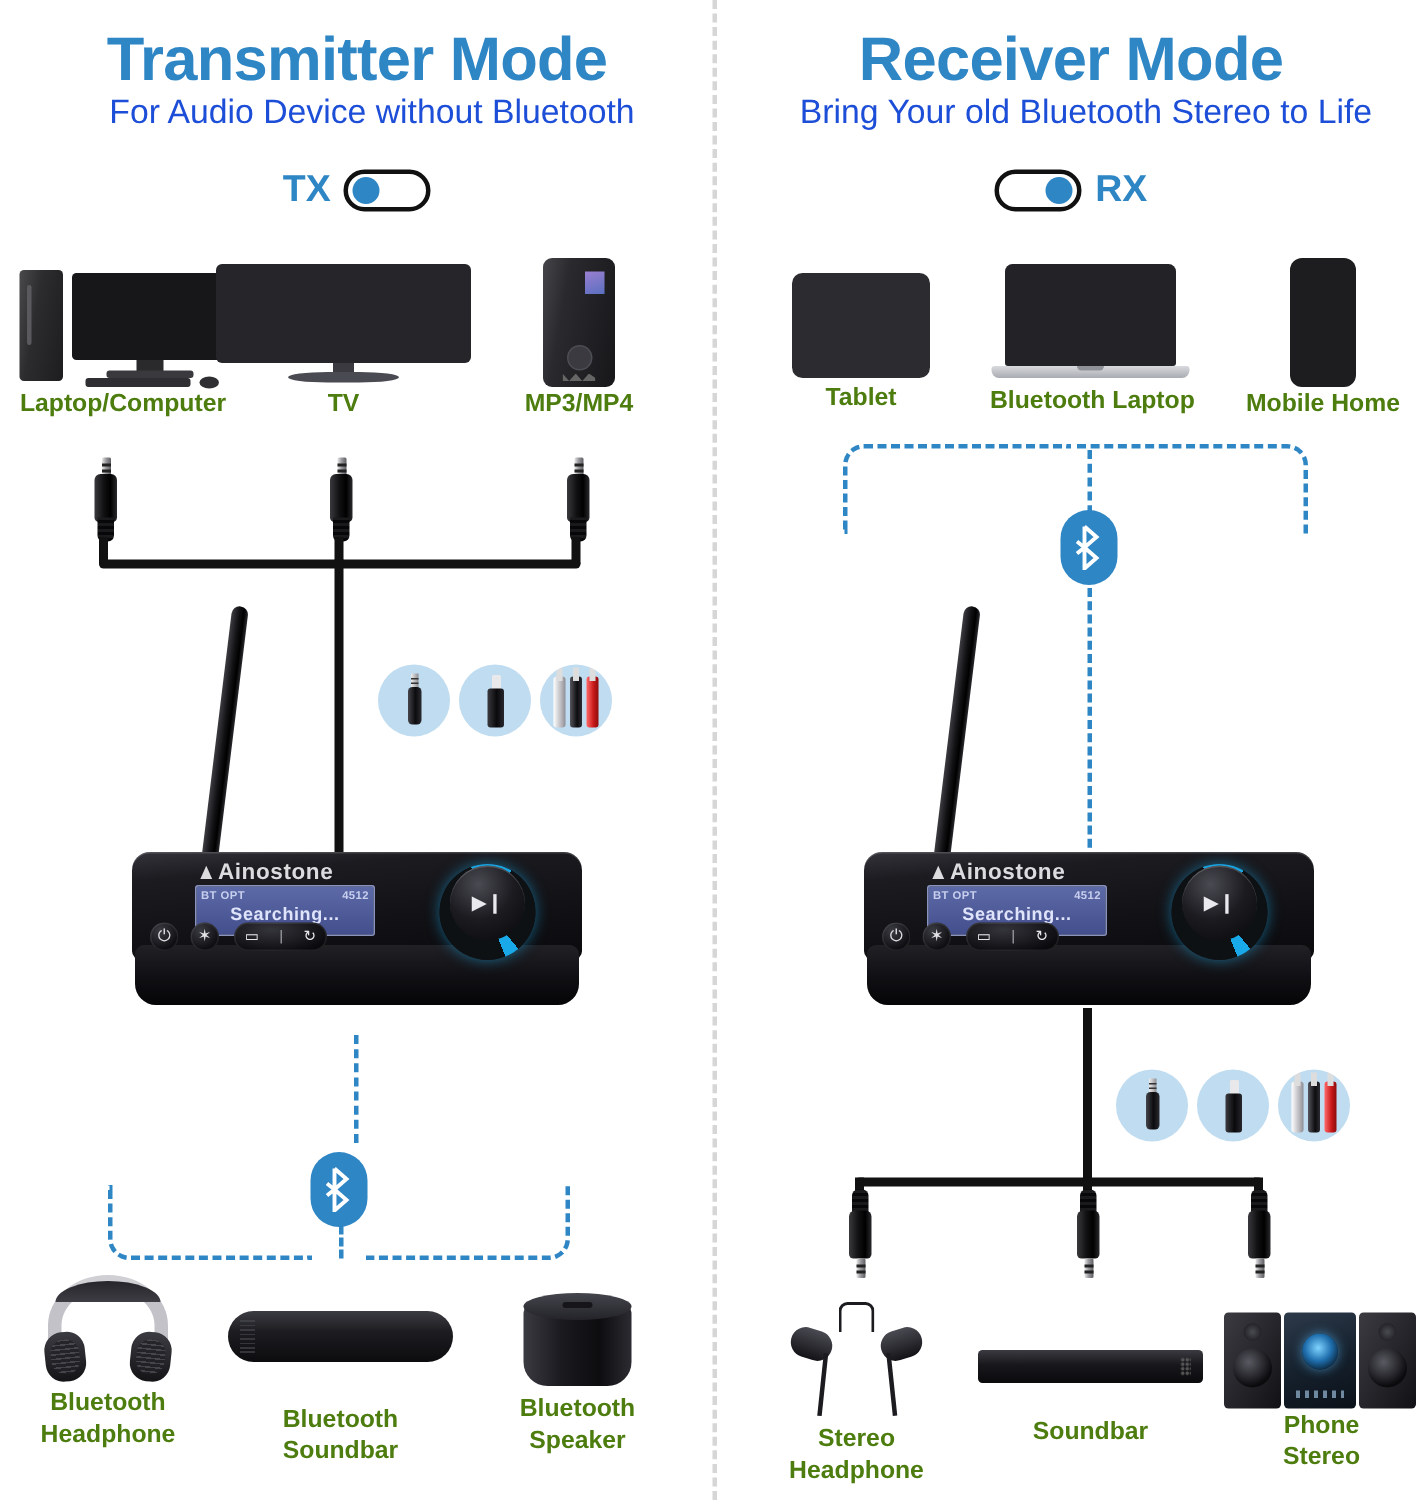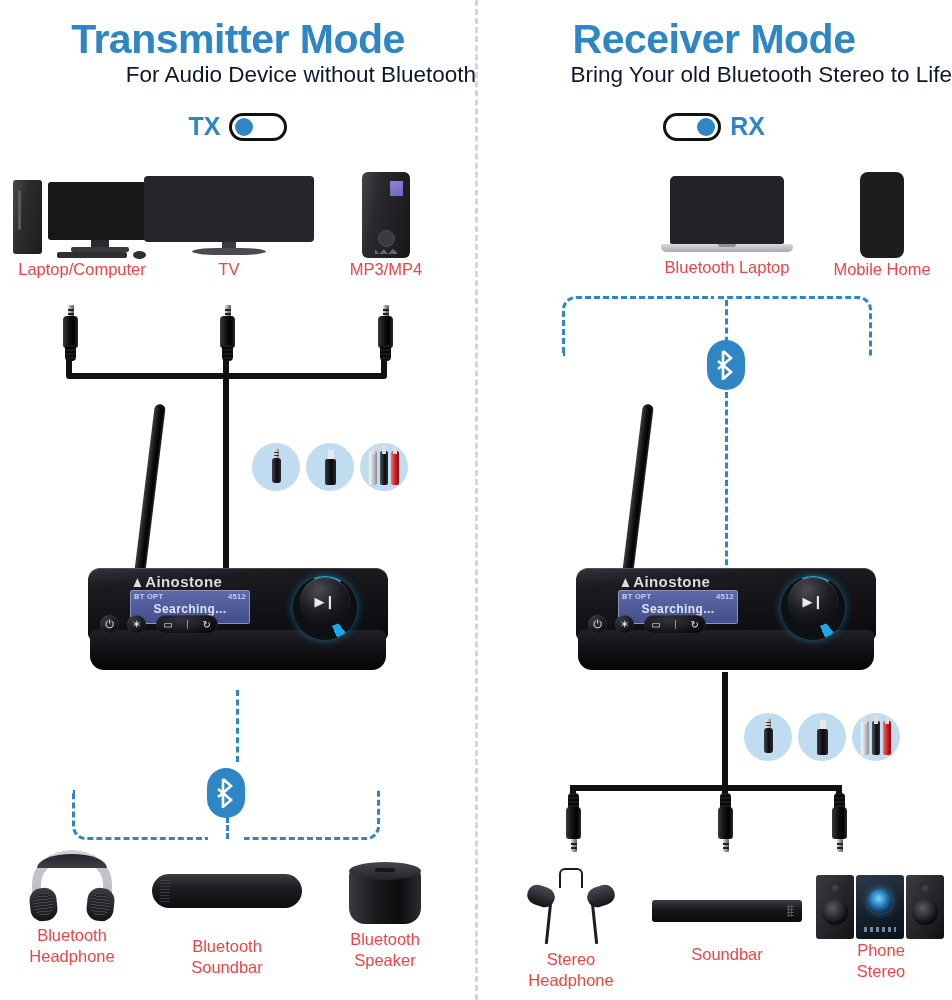--- a/index.html
+++ b/index.html
@@ -25,21 +25,21 @@
 
   .title {
     position: absolute; top: 16px; left: 0; width: 100%;
     text-align: center;
     color: #2f86c5;
     font-size: 41px; font-weight: bold; letter-spacing: -0.5px;
     white-space: nowrap;
   }
   .subtitle {
     position: absolute; top: 62px; left: 0; width: 100%;
-    text-align: right; color: #0f172a;
+    text-align: center; color: #1d4ed8;
     font-size: 22.5px; font-weight: normal;
     white-space: nowrap;
     padding-left: 20px;
   }
 
   
   .toggle-row {
     position: absolute; top: 112px; left: 0; width: 100%;
     display: flex; align-items: center; justify-content: center; gap: 9px;
   }
@@ -48,21 +48,21 @@
     width: 58px; height: 28px; border: 3.5px solid #111; border-radius: 16px;
     background: #fff; display: flex; align-items: center; padding: 0 3px;
   }
   .switch.on-left  { justify-content: flex-start; }
   .switch.on-right { justify-content: flex-end; }
   .knob { width: 18px; height: 18px; border-radius: 50%; background: #2f86c5; }
 
   
   .dev { position: absolute; text-align: center; }
   .dev .cap {
-    font-size: 16.5px; font-weight: normal; color: #ef4444;
+    font-size: 16.5px; font-weight: bold; color: #4d7c0f;
     line-height: 1.08; white-space: nowrap; margin-top: 3px;
   }
   .dev .cap.two { white-space: normal; }
   .art { position: relative; margin: 0 auto; }
 
   
   .pc { width: 150px; height: 82px; }
   .pc .tower {
     position: absolute; left: 6px; top: 4px; width: 29px; height: 74px;
     background: linear-gradient(100deg,#4a4a4d 0%,#2c2c2f 38%,#1d1d20 100%);
@@ -652,20 +652,26 @@
     <div class="title">Receiver Mode</div>
     <div class="subtitle">Bring Your old Bluetooth Stereo to Life</div>
 
     <div class="toggle-row">
       <span class="switch on-right">
         <span class="knob"></span>
       </span>
       <span class="toggle-label">RX</span>
     </div>
 
+    <div class="dev" style="left:48px; top:182px; width:100px;">
+      <div class="art tab">
+        <span class="body"><span class="scr"></span></span>
+      </div>
+      <div class="cap">Tablet</div>
+    </div>
 
     <div class="dev" style="left:184px; top:176px; width:134px;">
       <div class="art lap">
         <span class="lid"><span class="scr"></span></span>
           <span class="deck"></span>
           <span class="notch"></span>
       </div>
       <div class="cap">Bluetooth Laptop</div>
     </div>
 

